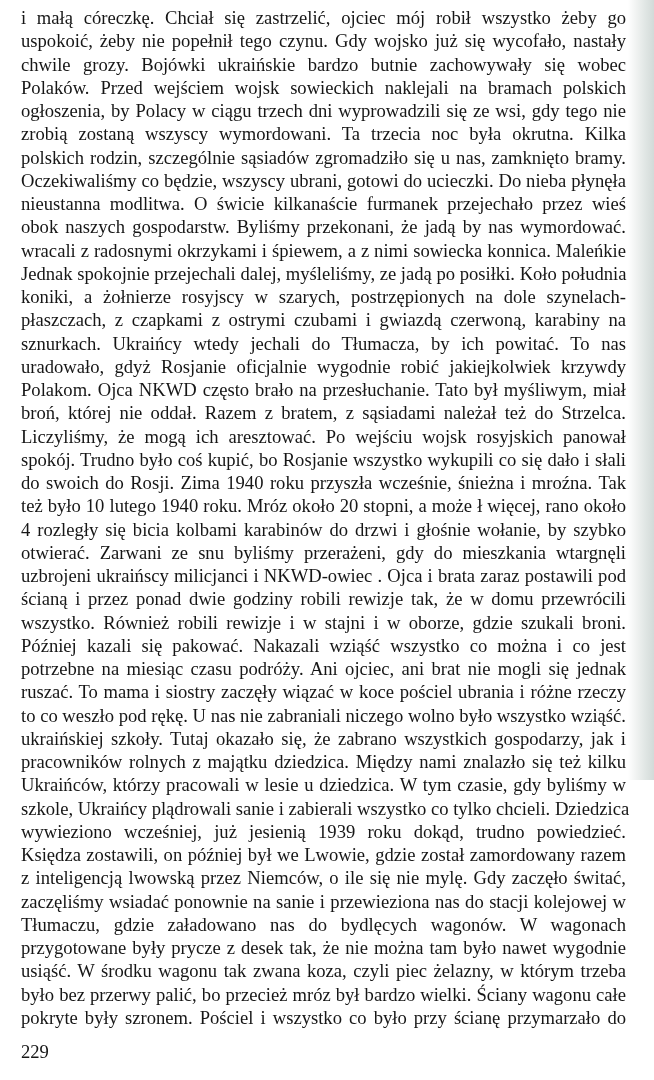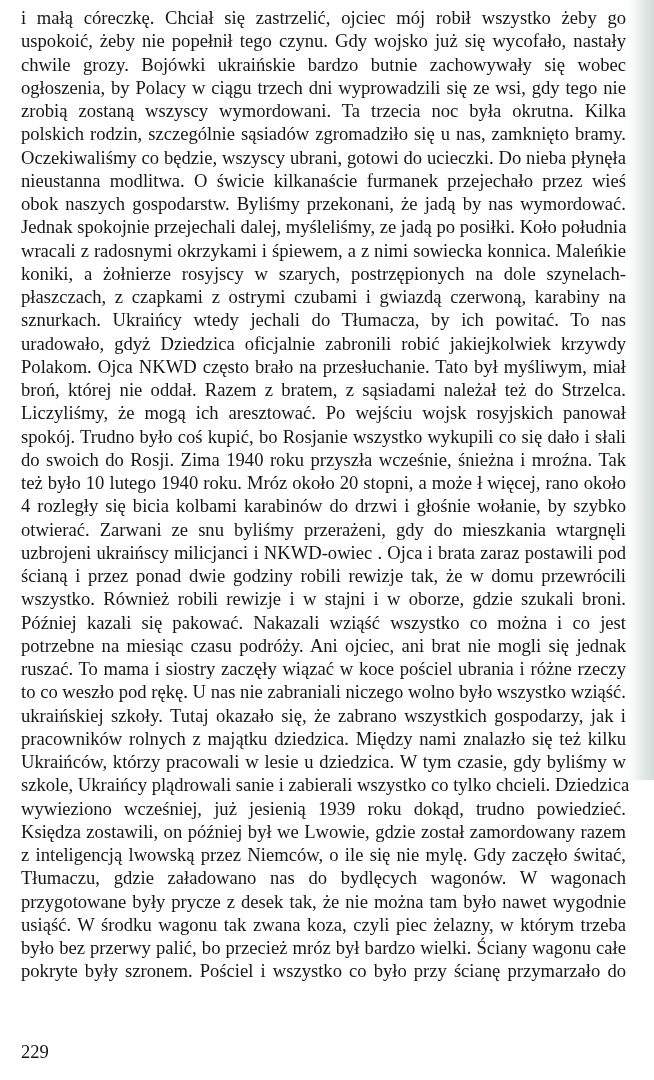--- a/index.html
+++ b/index.html
@@ -46,32 +46,33 @@
     }
   </style>
 </head>
 <body>
 
 <div class="page">
   <div class="text-block" id="text-block">
       <span class="line">i małą córeczkę. Chciał się zastrzelić, ojciec mój robił wszystko żeby go</span>
       <span class="line">uspokoić, żeby nie popełnił tego czynu. Gdy wojsko już się wycofało, nastały</span>
       <span class="line">chwile grozy. Bojówki ukraińskie bardzo butnie zachowywały się wobec</span>
+      <span class="line">Polaków. Przed wejściem wojsk sowieckich naklejali na bramach polskich</span>
       <span class="line">ogłoszenia, by Polacy w ciągu trzech dni wyprowadzili się ze wsi, gdy tego nie</span>
       <span class="line">zrobią zostaną wszyscy wymordowani. Ta trzecia noc była okrutna. Kilka</span>
       <span class="line">polskich rodzin, szczególnie sąsiadów zgromadziło się u nas, zamknięto bramy.</span>
       <span class="line">Oczekiwaliśmy co będzie, wszyscy ubrani, gotowi do ucieczki. Do nieba płynęła</span>
       <span class="line">nieustanna modlitwa. O świcie kilkanaście furmanek przejechało przez wieś</span>
       <span class="line">obok naszych gospodarstw. Byliśmy przekonani, że jadą by nas wymordować.</span>
+      <span class="line">wracali z radosnymi okrzykami i śpiewem, a z nimi sowiecka konnica. Maleńkie</span>
       <span class="line">Jednak spokojnie przejechali dalej, myśleliśmy, ze jadą po posiłki. Koło południa</span>
-      <span class="line">wracali z radosnymi okrzykami i śpiewem, a z nimi sowiecka konnica. Maleńkie</span>
       <span class="line">koniki, a żołnierze rosyjscy w szarych, postrzępionych na dole szynelach-</span>
       <span class="line">płaszczach, z czapkami z ostrymi czubami i gwiazdą czerwoną, karabiny na</span>
       <span class="line">sznurkach. Ukraińcy wtedy jechali do Tłumacza, by ich powitać. To nas</span>
-      <span class="line">uradowało, gdyż Dziedzica oficjalnie zabronili robić jakiejkolwiek krzywdy</span>
+      <span class="line">uradowało, gdyż Rosjanie oficjalnie wygodnie robić jakiejkolwiek krzywdy</span>
       <span class="line">Polakom. Ojca NKWD często brało na przesłuchanie. Tato był myśliwym, miał</span>
       <span class="line">broń, której nie oddał. Razem z bratem, z sąsiadami należał też do Strzelca.</span>
       <span class="line">Liczyliśmy, że mogą ich aresztować. Po wejściu wojsk rosyjskich panował</span>
       <span class="line">spokój. Trudno było coś kupić, bo Rosjanie wszystko wykupili co się dało i słali</span>
       <span class="line">do swoich do Rosji. Zima 1940 roku przyszła wcześnie, śnieżna i mroźna. Tak</span>
       <span class="line">też było 10 lutego 1940 roku. Mróz około 20 stopni, a może ł więcej, rano około</span>
       <span class="line">4 rozległy się bicia kolbami karabinów do drzwi i głośnie wołanie, by szybko</span>
       <span class="line">otwierać. Zarwani ze snu byliśmy przerażeni, gdy do mieszkania wtargnęli</span>
       <span class="line">uzbrojeni ukraińscy milicjanci i NKWD-owiec . Ojca i brata zaraz postawili pod</span>
       <span class="line">ścianą i przez ponad dwie godziny robili rewizje tak, że w domu przewrócili</span>
@@ -80,20 +81,21 @@
       <span class="line">potrzebne na miesiąc czasu podróży. Ani ojciec, ani brat nie mogli się jednak</span>
       <span class="line">ruszać. To mama i siostry zaczęły wiązać w koce pościel ubrania i różne rzeczy</span>
       <span class="line">to co weszło pod rękę. U nas nie zabraniali niczego wolno było wszystko wziąść.</span>
       <span class="line">ukraińskiej szkoły. Tutaj okazało się, że zabrano wszystkich gospodarzy, jak i</span>
       <span class="line">pracowników rolnych z majątku dziedzica. Między nami znalazło się też kilku</span>
       <span class="line">Ukraińców, którzy pracowali w lesie u dziedzica. W tym czasie, gdy byliśmy w</span>
       <span class="line">szkole, Ukraińcy plądrowali sanie i zabierali wszystko co tylko chcieli. Dziedzica</span>
       <span class="line">wywieziono wcześniej, już jesienią 1939 roku dokąd, trudno powiedzieć.</span>
       <span class="line">Księdza zostawili, on później był we Lwowie, gdzie został zamordowany razem</span>
       <span class="line">z inteligencją lwowską przez Niemców, o ile się nie mylę. Gdy zaczęło świtać,</span>
+      <span class="line">zaczęliśmy wsiadać ponownie na sanie i przewieziona nas do stacji kolejowej w</span>
       <span class="line">Tłumaczu, gdzie załadowano nas do bydlęcych wagonów. W wagonach</span>
       <span class="line">przygotowane były prycze z desek tak, że nie można tam było nawet wygodnie</span>
       <span class="line">usiąść. W środku wagonu tak zwana koza, czyli piec żelazny, w którym trzeba</span>
       <span class="line">było bez przerwy palić, bo przecież mróz był bardzo wielki. Ściany wagonu całe</span>
       <span class="line">pokryte były szronem. Pościel i wszystko co było przy ścianę przymarzało do</span>
     </div>
   <div class="page-number">229</div>
 </div>
 
 </body></html>

